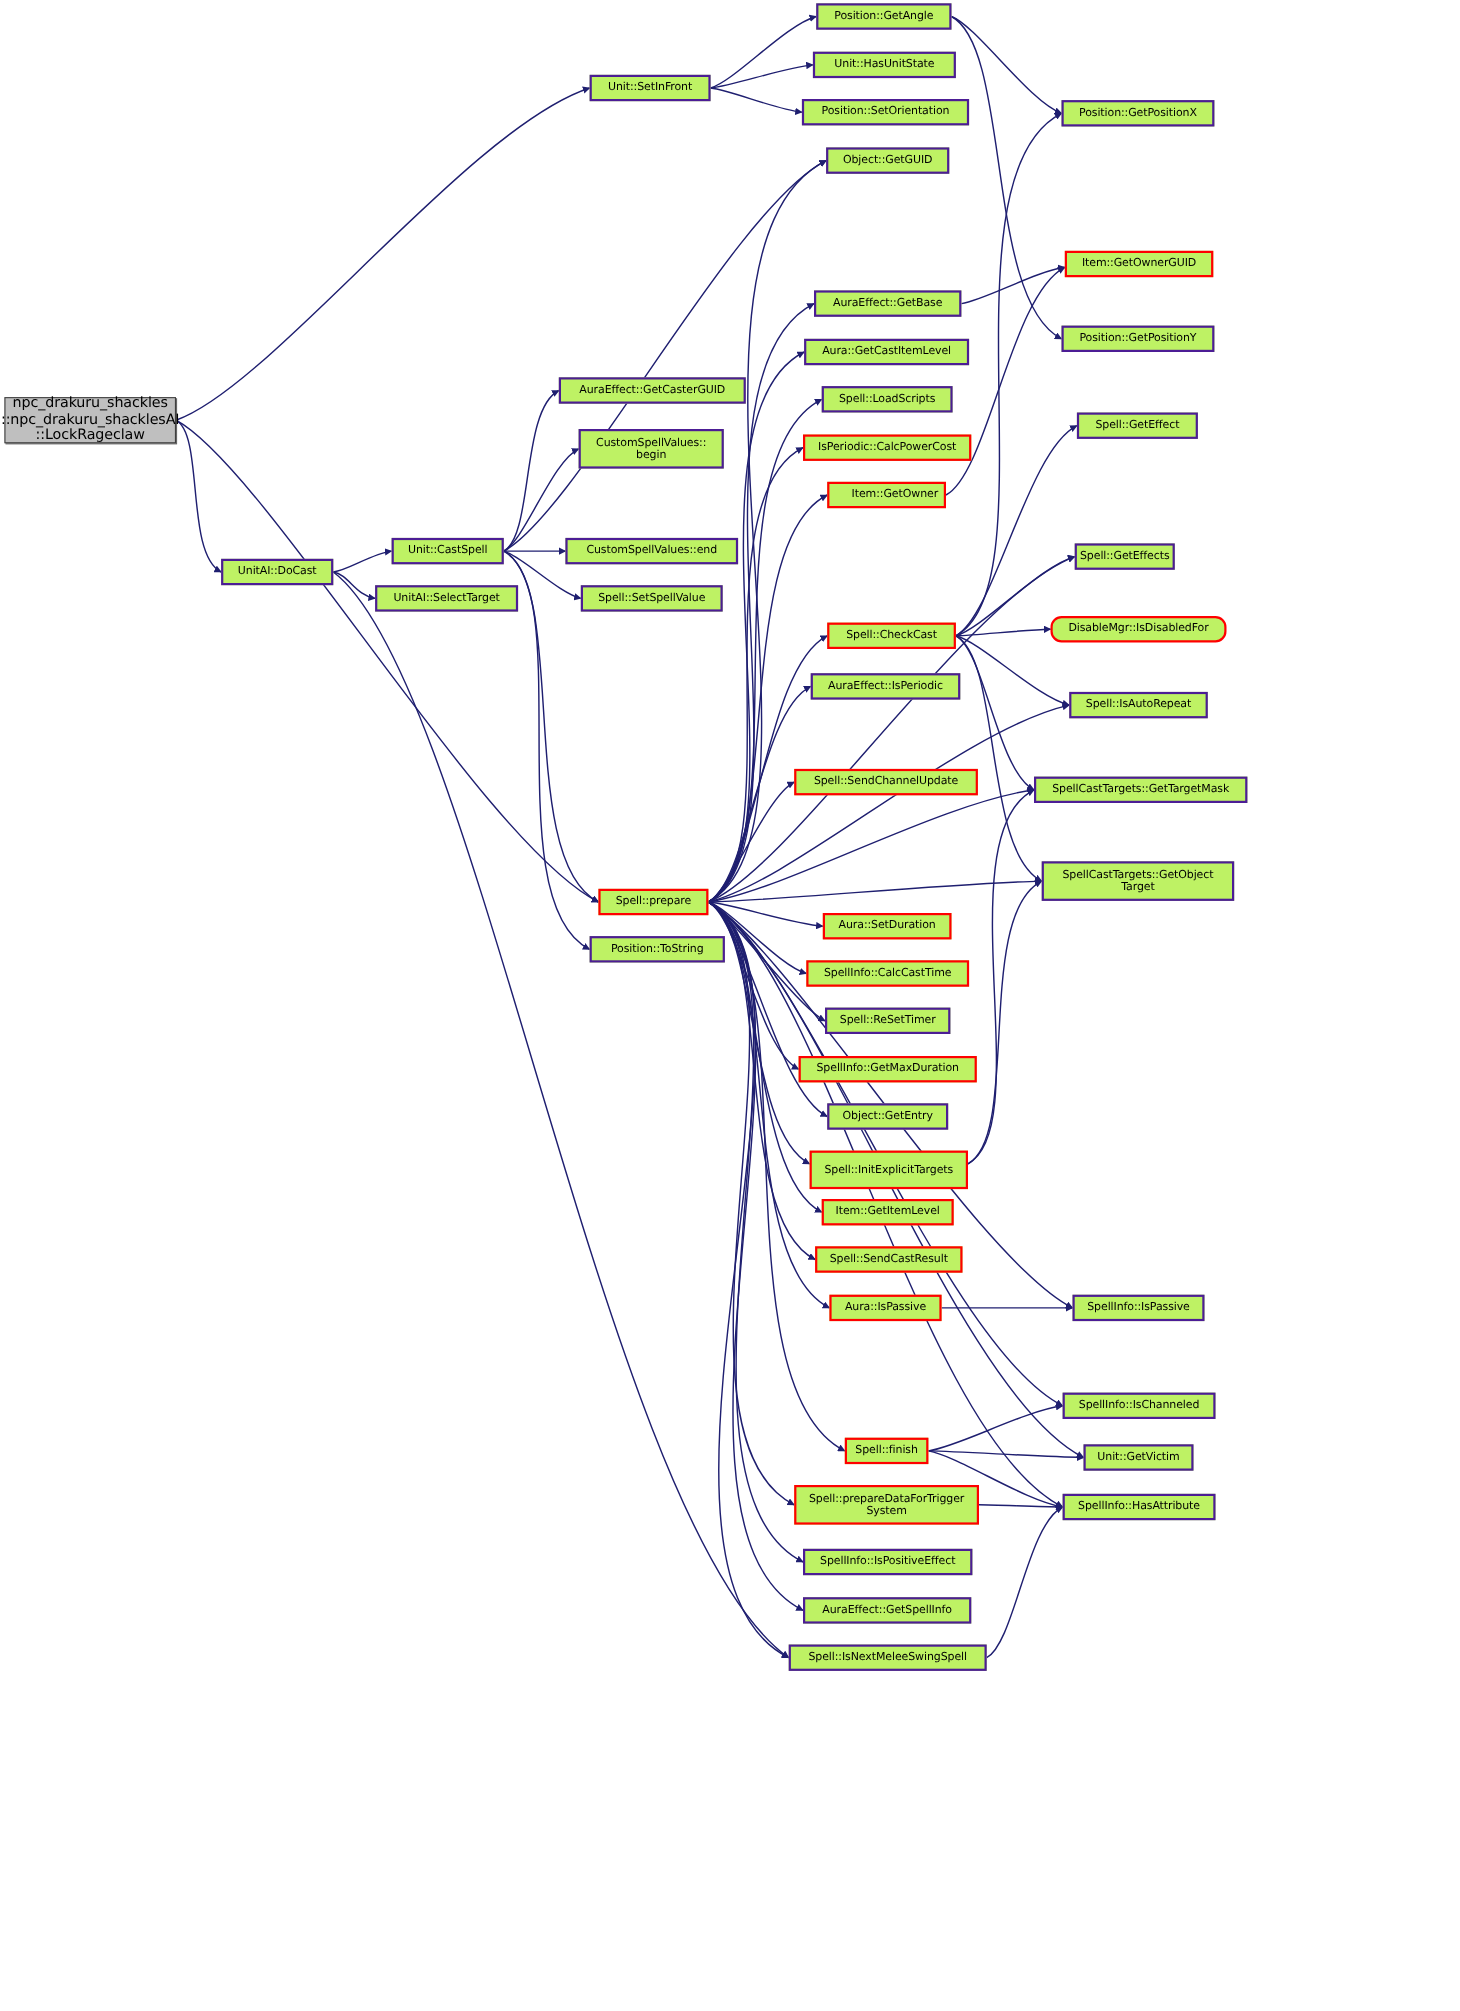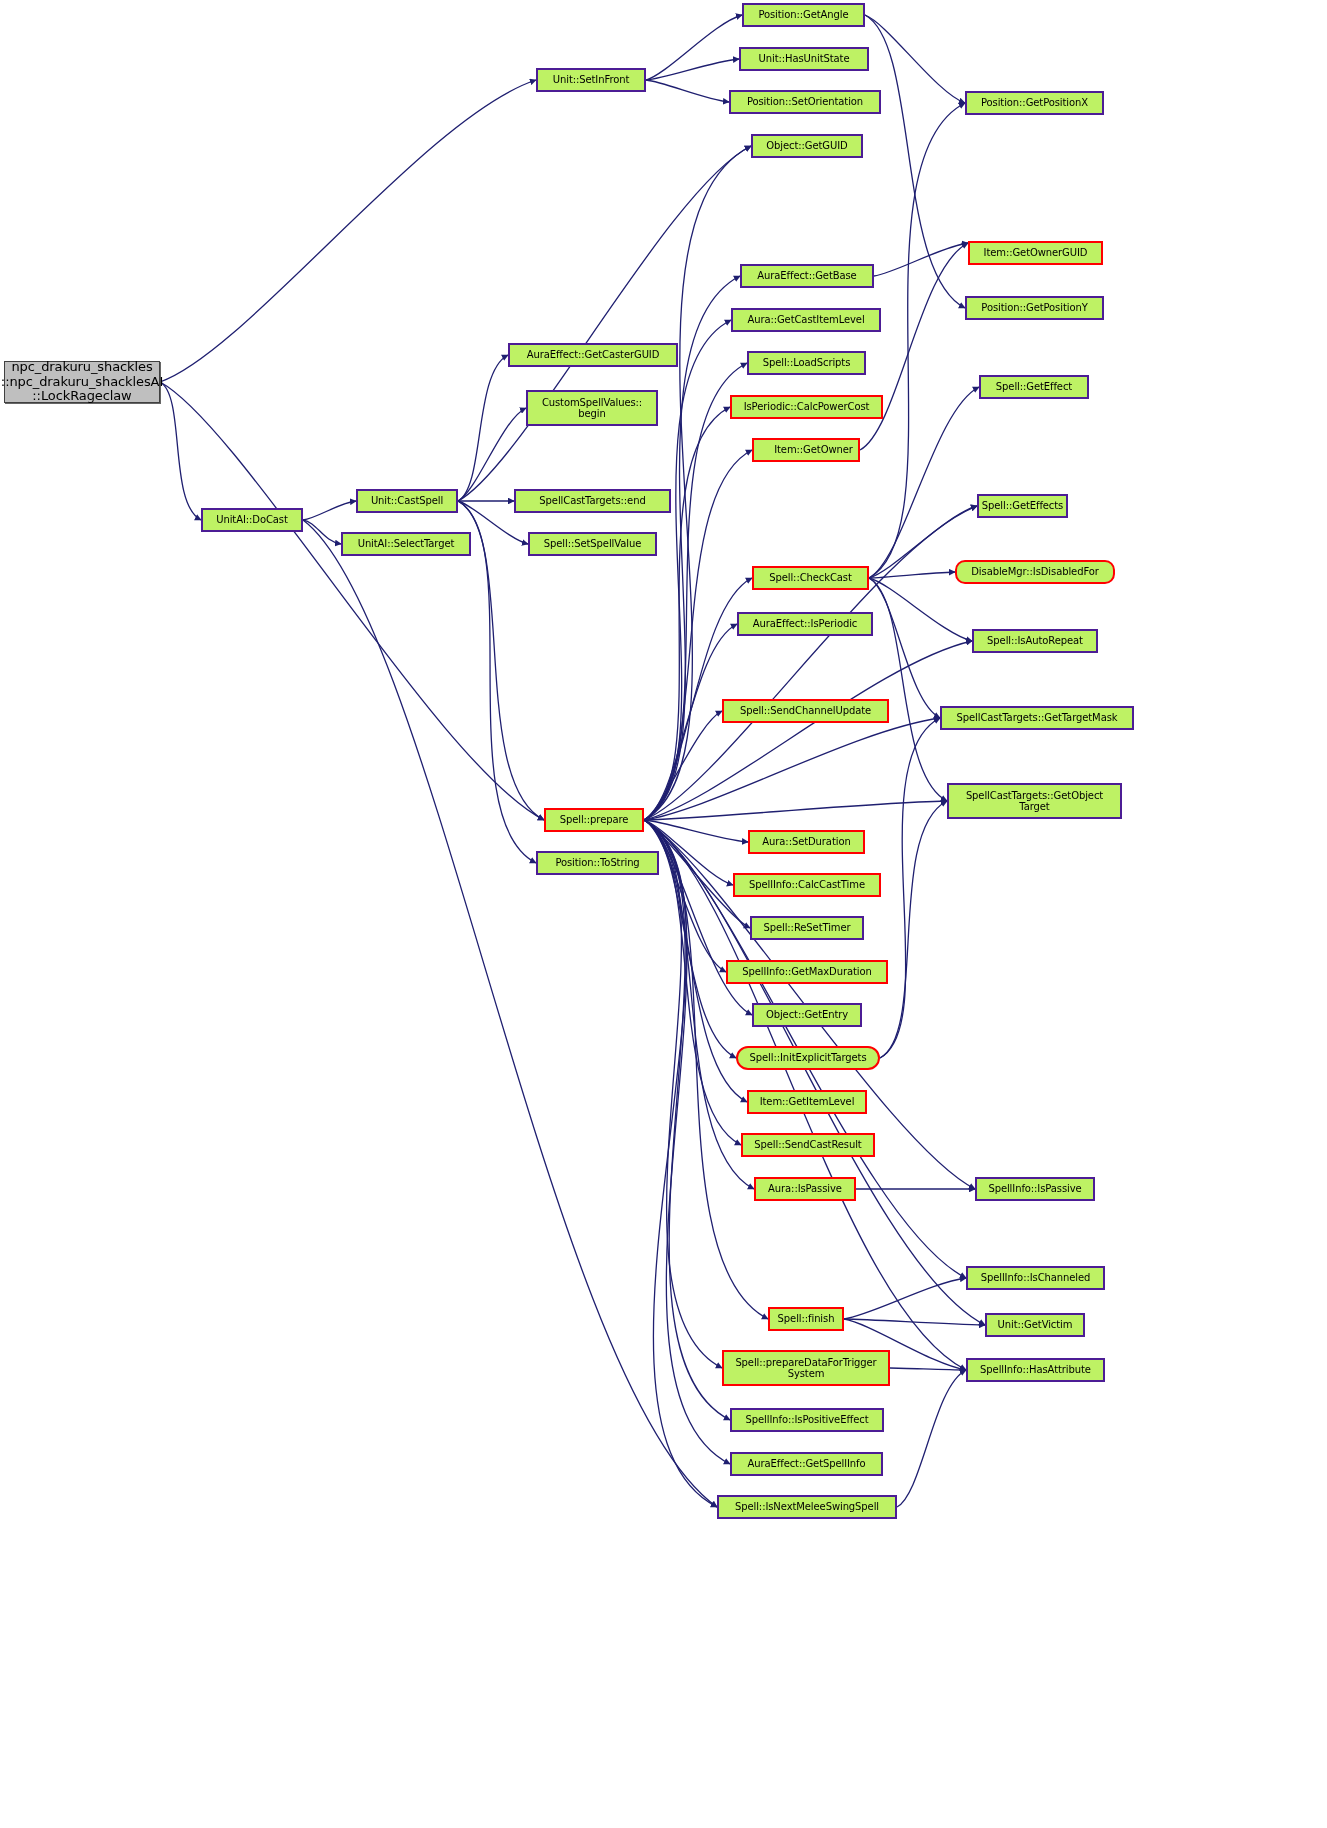--- a/index.html
+++ b/index.html
@@ -133,56 +133,56 @@
       <div class="gnode root" style="left: 4px; top: 361px; width: 156px; height: 42px;">npc_drakuru_shackles
 ::npc_drakuru_shacklesAI
 ::LockRageclaw</div>
       <div class="gnode" style="left: 201px; top: 508px; width: 102px; height: 24px;">UnitAI::DoCast</div>
       <div class="gnode" style="left: 536px; top: 68px; width: 110px; height: 24px;">Unit::SetInFront</div>
       <div class="gnode" style="left: 742px; top: 3px; width: 123px; height: 24px;">Position::GetAngle</div>
       <div class="gnode" style="left: 739px; top: 47px; width: 130px; height: 24px;">Unit::HasUnitState</div>
       <div class="gnode" style="left: 729px; top: 90px; width: 152px; height: 24px;">Position::SetOrientation</div>
       <div class="gnode" style="left: 751px; top: 134px; width: 112px; height: 24px;">Object::GetGUID</div>
       <div class="gnode" style="left: 965px; top: 91px; width: 139px; height: 24px;">Position::GetPositionX</div>
-      <div class="gnode red" style="left: 968px; top: 241px; width: 135px; height: 24px;">Item::GetOwnerGUID</div>
+      <div class="gnode red" style="left: 968px; top: 228px; width: 135px; height: 24px;">Item::GetOwnerGUID</div>
       <div class="gnode" style="left: 965px; top: 296px; width: 139px; height: 24px;">Position::GetPositionY</div>
       <div class="gnode" style="left: 979px; top: 375px; width: 110px; height: 24px;">Spell::GetEffect</div>
       <div class="gnode" style="left: 977px; top: 494px; width: 91px; height: 24px;">Spell::GetEffects</div>
       <div class="gnode red" style="left: 955px; top: 560px; width: 160px; height: 24px; border-radius: 10px;">DisableMgr::IsDisabledFor</div>
       <div class="gnode" style="left: 972px; top: 629px; width: 126px; height: 24px;">Spell::IsAutoRepeat</div>
       <div class="gnode" style="left: 940px; top: 706px; width: 194px; height: 24px;">SpellCastTargets::GetTargetMask</div>
       <div class="gnode" style="left: 947px; top: 783px; width: 175px; height: 36px;">SpellCastTargets::GetObject
 Target</div>
       <div class="gnode" style="left: 975px; top: 1177px; width: 120px; height: 24px;">SpellInfo::IsPassive</div>
       <div class="gnode" style="left: 966px; top: 1266px; width: 139px; height: 24px;">SpellInfo::IsChanneled</div>
       <div class="gnode" style="left: 985px; top: 1313px; width: 100px; height: 24px;">Unit::GetVictim</div>
       <div class="gnode" style="left: 966px; top: 1358px; width: 139px; height: 24px;">SpellInfo::HasAttribute</div>
       <div class="gnode" style="left: 508px; top: 343px; width: 170px; height: 24px;">AuraEffect::GetCasterGUID</div>
       <div class="gnode" style="left: 526px; top: 390px; width: 132px; height: 36px;">CustomSpellValues::
 begin</div>
       <div class="gnode" style="left: 356px; top: 489px; width: 102px; height: 24px;">Unit::CastSpell</div>
       <div class="gnode" style="left: 341px; top: 532px; width: 130px; height: 24px;">UnitAI::SelectTarget</div>
-      <div class="gnode" style="left: 514px; top: 489px; width: 157px; height: 24px;">SpellCastTargets::end</div>
+      <div class="gnode" style="left: 514px; top: 489px; width: 157px; height: 24px;">CustomSpellValues::end</div>
       <div class="gnode" style="left: 528px; top: 532px; width: 129px; height: 24px;">Spell::SetSpellValue</div>
       <div class="gnode" style="left: 740px; top: 264px; width: 134px; height: 24px;">AuraEffect::GetBase</div>
       <div class="gnode" style="left: 731px; top: 308px; width: 150px; height: 24px;">Aura::GetCastItemLevel</div>
       <div class="gnode" style="left: 747px; top: 351px; width: 119px; height: 24px;">Spell::LoadScripts</div>
       <div class="gnode red" style="left: 730px; top: 395px; width: 153px; height: 24px;">IsPeriodic::CalcPowerCost</div>
       <div class="gnode red" style="left: 752px; top: 438px; width: 108px; height: 24px; padding-left: 17px;">Item::GetOwner</div>
       <div class="gnode red" style="left: 752px; top: 566px; width: 117px; height: 24px;">Spell::CheckCast</div>
       <div class="gnode" style="left: 737px; top: 612px; width: 136px; height: 24px;">AuraEffect::IsPeriodic</div>
       <div class="gnode red" style="left: 722px; top: 699px; width: 167px; height: 24px;">Spell::SendChannelUpdate</div>
       <div class="gnode red" style="left: 544px; top: 808px; width: 100px; height: 24px;">Spell::prepare</div>
       <div class="gnode" style="left: 536px; top: 851px; width: 123px; height: 24px;">Position::ToString</div>
       <div class="gnode red" style="left: 748px; top: 830px; width: 117px; height: 24px;">Aura::SetDuration</div>
       <div class="gnode red" style="left: 733px; top: 873px; width: 148px; height: 24px;">SpellInfo::CalcCastTime</div>
       <div class="gnode" style="left: 750px; top: 916px; width: 114px; height: 24px;">Spell::ReSetTimer</div>
       <div class="gnode red" style="left: 726px; top: 960px; width: 162px; height: 24px;">SpellInfo::GetMaxDuration</div>
       <div class="gnode" style="left: 752px; top: 1003px; width: 110px; height: 24px;">Object::GetEntry</div>
-      <div class="gnode red" style="left: 736px; top: 1046px; width: 144px; height: 24px; border-radius: 12px;">Spell::InitExplicitTargets</div>
+      <div class="gnode red" style="left: 736px; top: 1046px; width: 144px; height: 35px;">Spell::InitExplicitTargets</div>
       <div class="gnode red" style="left: 747px; top: 1090px; width: 120px; height: 24px;">Item::GetItemLevel</div>
       <div class="gnode red" style="left: 741px; top: 1133px; width: 134px; height: 24px;">Spell::SendCastResult</div>
       <div class="gnode red" style="left: 754px; top: 1177px; width: 102px; height: 24px;">Aura::IsPassive</div>
       <div class="gnode red" style="left: 768px; top: 1307px; width: 76px; height: 24px;">Spell::finish</div>
       <div class="gnode red" style="left: 722px; top: 1350px; width: 168px; height: 36px;">Spell::prepareDataForTrigger
 System</div>
       <div class="gnode" style="left: 730px; top: 1408px; width: 154px; height: 24px;">SpellInfo::IsPositiveEffect</div>
       <div class="gnode" style="left: 730px; top: 1452px; width: 153px; height: 24px;">AuraEffect::GetSpellInfo</div>
       <div class="gnode" style="left: 717px; top: 1495px; width: 180px; height: 24px;">Spell::IsNextMeleeSwingSpell</div>
     </div>

